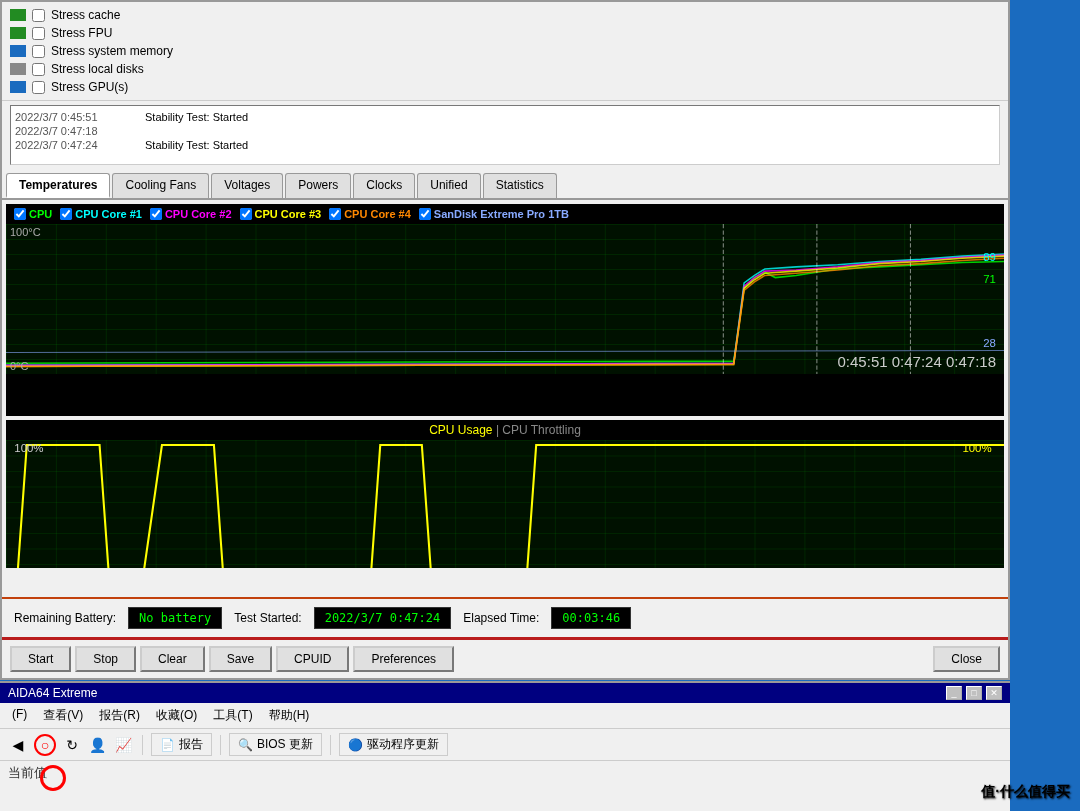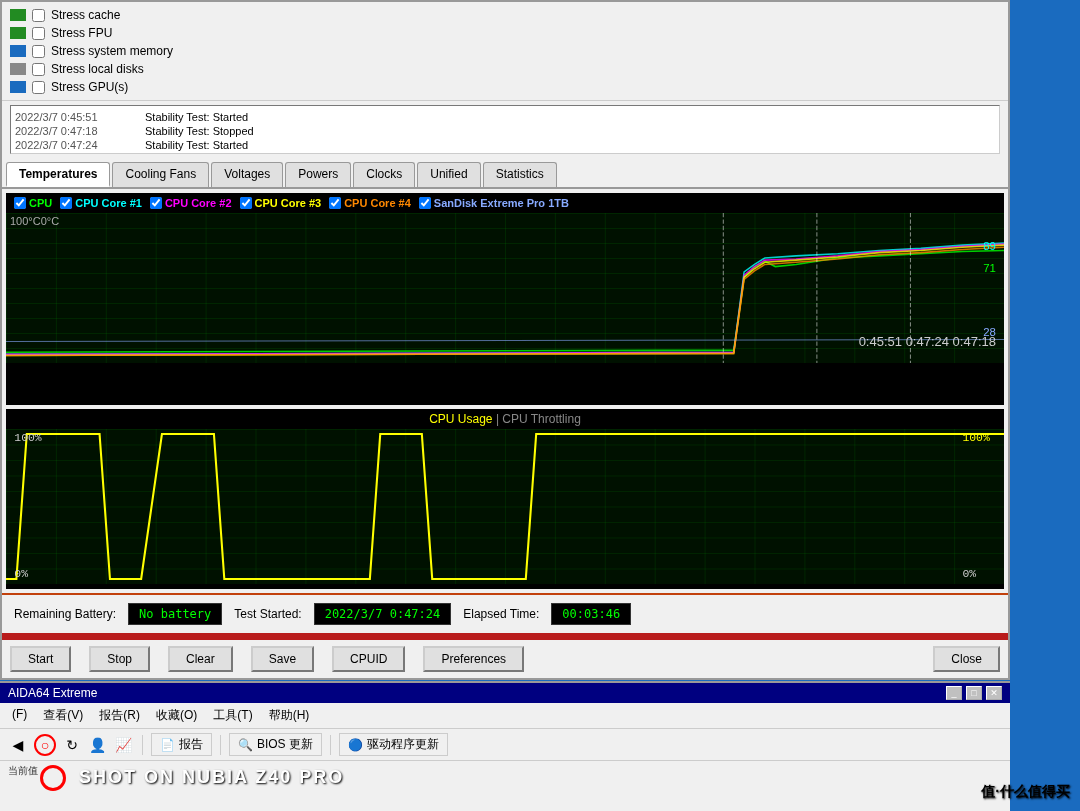--- a/index.html
+++ b/index.html
@@ -142,43 +142,43 @@
       width: 100%;
       height: 100%;
     }
 
     .temp-labels {
       position: absolute;
       left: 4px;
       top: 0;
       height: 100%;
       display: flex;
+      flex-direction: column;
       justify-content: space-between;
       padding: 2px 0;
-      text-align: center;
     }
 
     .temp-label {
       font-size: 11px;
       color: #aaa;
     }
 
     .time-labels {
       position: absolute;
-      bottom: 14px;
+      bottom: 4px;
       right: 8px;
-      font-size: 13px;
+      font-size: 15px;
       color: #ccc;
     }
 
     
     .usage-chart {
       background: #000;
       position: relative;
-      height: 180px;
+      height: 148px;
       overflow: hidden;
     }
 
     .usage-title {
       text-align: center;
       padding: 3px;
       font-size: 12px;
     }
 
     .usage-title-cpu { color: #ffff00; }
@@ -213,24 +213,24 @@
     }
 
     .status-value.no-battery {
       color: #00ff00;
     }
 
     
     .button-bar {
       display: flex;
       align-items: center;
-      gap: 18px;
+      gap: 4px;
       padding: 6px 8px;
       background: #f0f0f0;
-      border-top: 7px solid #b91c1c;
+      border-top: 3px solid #b91c1c;
     }
 
     .btn {
       padding: 4px 16px;
       background: #e0e0e0;
       border: 2px outset #ccc;
       cursor: pointer;
       font-size: 12px;
       min-width: 60px;
       text-align: center;
@@ -322,21 +322,21 @@
       gap: 4px;
       padding: 2px 8px;
       background: #f0f0f0;
       border: 1px solid #ccc;
       cursor: pointer;
       font-size: 12px;
     }
 
     .bottom-status {
       padding: 3px 8px;
-      font-size: 10px;
+      font-size: 13px;
       color: #333;
     }
 
     
     .watermark {
       position: absolute;
       bottom: 20px;
       left: 40px;
       font-size: 18px;
       font-weight: bold;
@@ -419,21 +419,20 @@
     </div>
   </div>
 
   <div class="log-area">
     <div class="log-row">
       <span class="log-time">2022/3/7 0:45:51</span>
       <span class="log-status">Stability Test: Started</span>
     </div>
     <div class="log-row">
       <span class="log-time">2022/3/7 0:47:18</span>
-      <span class="log-status">Stability Test: Stopped</span>
     </div>
     <div class="log-row">
       <span class="log-time">2022/3/7 0:47:24</span>
       <span class="log-status">Stability Test: Started</span>
     </div>
   </div>
 
   <div class="tab-bar">
     <div class="tab active">Temperatures</div>
     <div class="tab">Cooling Fans</div>
@@ -515,21 +514,21 @@
         <div class="time-labels">0:45:51  0:47:24  0:47:18</div>
       </div>
     </div>
 
     <div class="usage-chart">
       <div class="usage-title">
         <span class="usage-title-cpu">CPU Usage</span>
         <span class="usage-title-sep"> | </span>
         <span class="usage-title-throttle">CPU Throttling</span>
       </div>
-      <div style="position:relative; height:155px;font-family:Liberation Mono, monospace;">
+      <div style="position:relative; height:155px;">
         <svg width="100%" height="155" viewBox="0 0 960 155" preserveAspectRatio="none">
           <defs>
             <pattern id="grid2" width="48" height="15.5" patternUnits="userSpaceOnUse">
               <path d="M 48 0 L 0 0 0 15.5" fill="none" stroke="#00aa00" stroke-width="0.5" opacity="0.5"></path>
             </pattern>
           </defs>
           <rect width="960" height="155" fill="#001100"></rect>
           <rect width="960" height="155" fill="url(#grid2)"></rect>
 
           <polyline points="0,150 10,150 20,5 80,5 90,5 100,150 110,150 130,150 150,5 200,5 210,150 220,150 350,150 360,5 400,5 410,150 420,150 500,150 510,5 960,5" fill="none" stroke="#ffff00" stroke-width="2"></polyline>
@@ -603,18 +602,17 @@
       <span>驱动程序更新</span>
     </div>
   </div>
   <div class="bottom-status">
     <span>当前值</span>
   </div>
 </div>
 
 <div class="watermark">
   <span class="watermark-circle"></span>
-  <span>SHOT ON NUBIA Z40 PRO</span>
 </div>
 
 <div class="site-watermark">
   <span>值·什么值得买</span>
 </div>
 
 </body></html>

